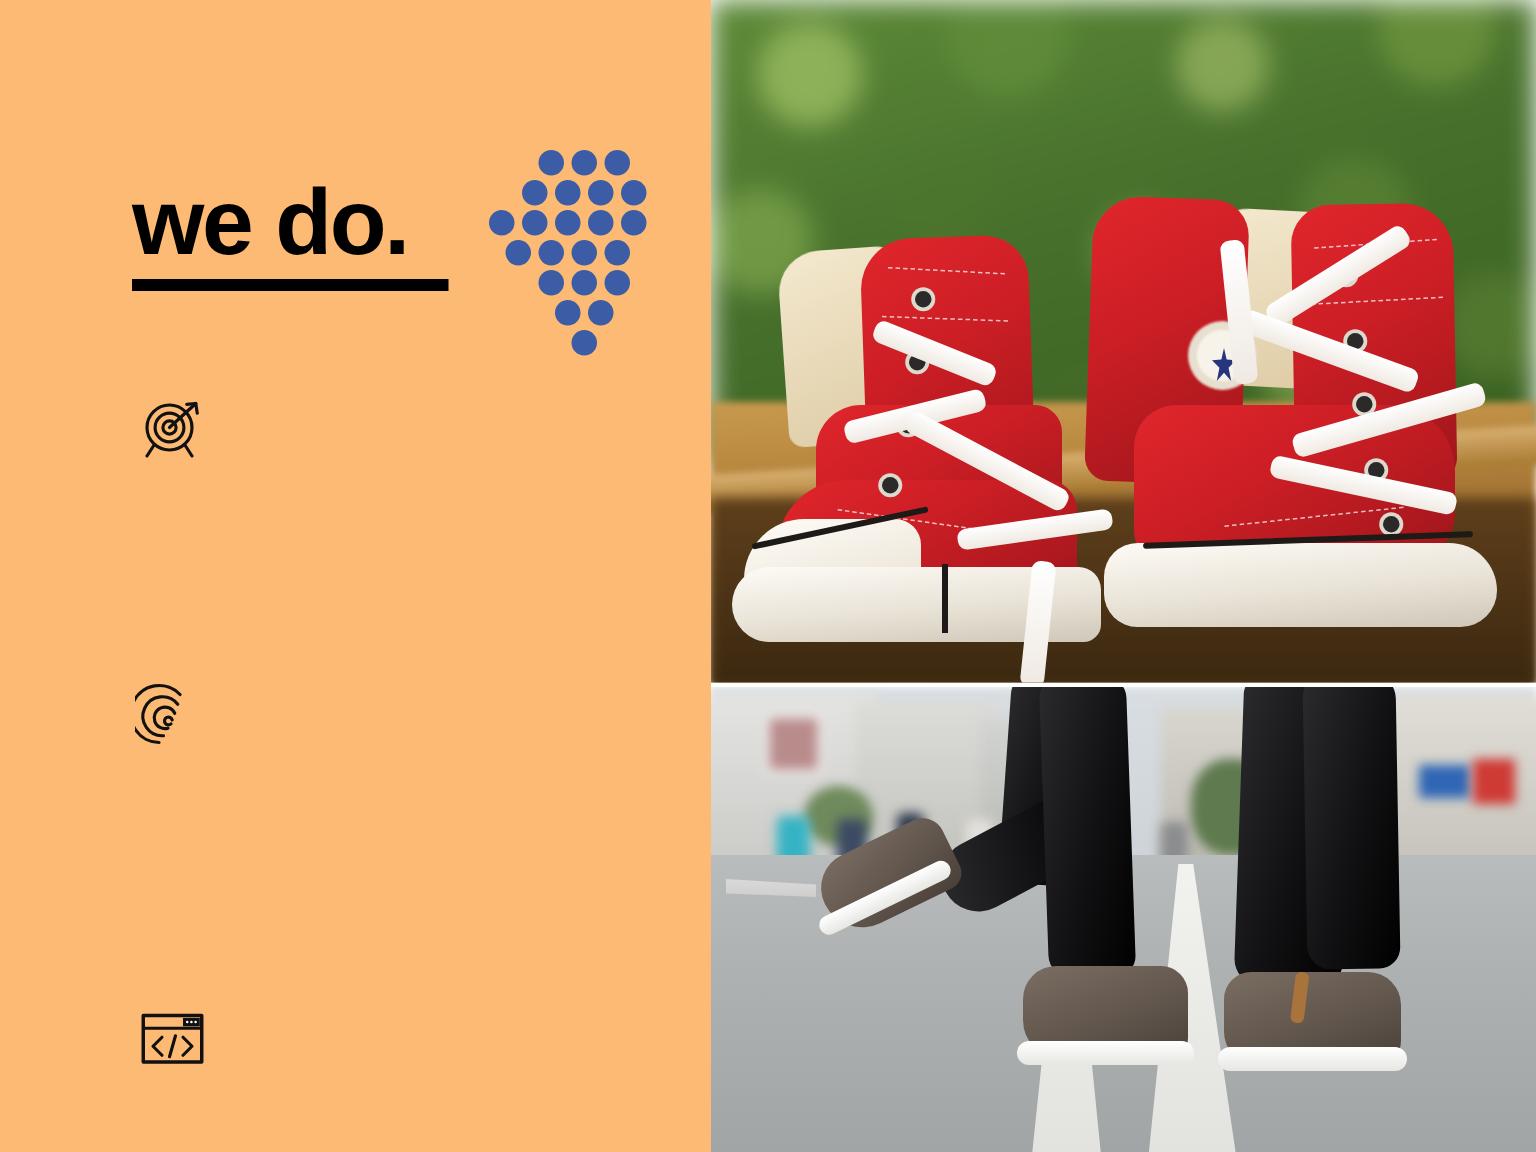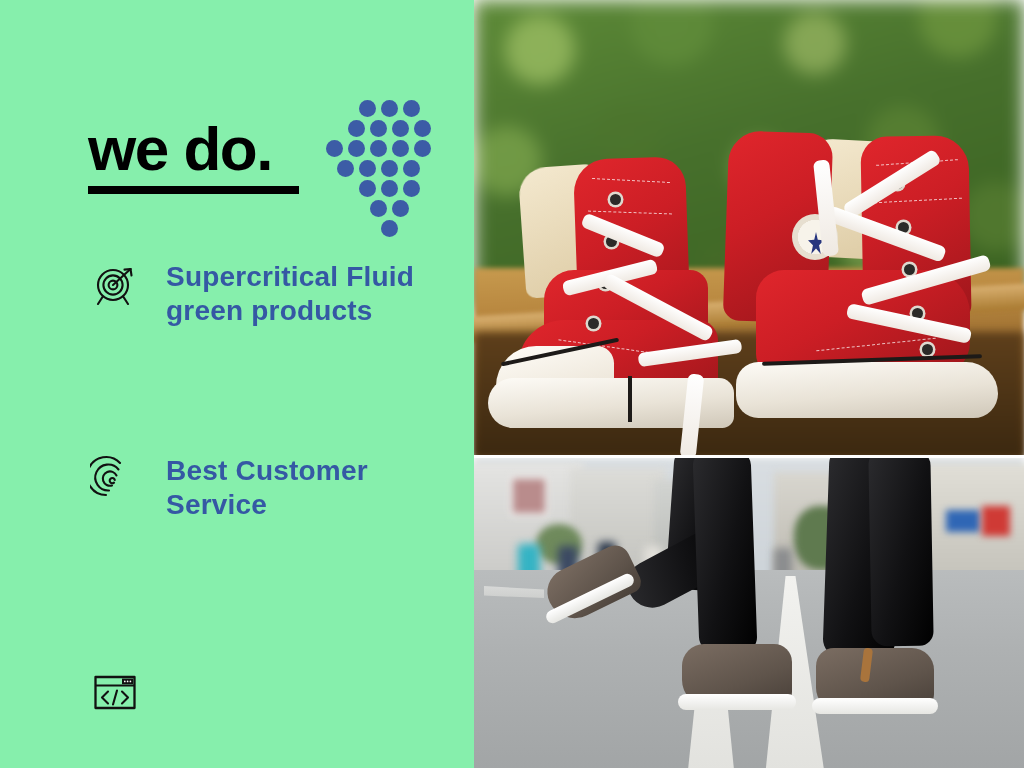--- a/index.html
+++ b/index.html
@@ -16,21 +16,21 @@
     position:relative;
     width:1024px; height:768px;
     background:#ffffff;
   }
 
   
   .left-panel {
     position:absolute;
     left:0; top:0;
     width:534px; height:768px;
-    background:#86efac;
+    background:#fdba74;
   }
 
   
   .brand-lockup {
     position:absolute;
     left:88px; top:100px;
     width:370px; height:150px;
   }
 
   .brand-wordmark-wrap {
@@ -284,33 +284,31 @@
             <circle cx="23" cy="25" r="15"></circle>
             <circle cx="23" cy="25" r="9.6"></circle>
             <circle cx="23" cy="25" r="4.4"></circle>
             <line x1="23" y1="25" x2="40.5" y2="9"></line>
             <polyline points="40.5,9 41.5,15.5"></polyline>
             <polyline points="40.5,9 34.5,9.6"></polyline>
             <line x1="12.5" y1="37" x2="8" y2="44"></line>
             <line x1="33.5" y1="37" x2="38" y2="44"></line>
           </svg>
         </span>
-        <span class="feature-text">Supercritical Fluid green products</span>
       </div>
 
       <div class="feature feature-2">
         <span class="feature-icon">
           <svg width="50" height="50" viewBox="0 0 50 50" fill="none" stroke="#111111" stroke-width="2.1" stroke-linecap="round">
             <path d="M30 9 A19 19 0 1 0 16 41"></path>
             <path d="M28.5 15.5 A13 13 0 1 0 19 36.5"></path>
             <path d="M26.5 21.5 A7.2 7.2 0 1 0 22 31.5"></path>
             <path d="M24.8 26 A2.6 2.6 0 1 0 24 28.6"></path>
           </svg>
         </span>
-        <span class="feature-text">Best Customer Service</span>
       </div>
 
       <div class="feature feature-3">
         <span class="feature-icon">
           <svg width="50" height="50" viewBox="0 0 50 50" fill="none" stroke="#111111" stroke-width="2.1" stroke-linejoin="round">
             <rect x="5.5" y="10" width="39" height="31" stroke-width="2.3"></rect>
             <line x1="5.5" y1="18.5" x2="44.5" y2="18.5"></line>
             <rect x="32" y="11.6" width="11.2" height="5.6" fill="#111111" stroke="none"></rect>
             <circle cx="34.8" cy="14.4" r="0.85" fill="#ffffff" stroke="none"></circle>
             <circle cx="37.6" cy="14.4" r="0.85" fill="#ffffff" stroke="none"></circle>

